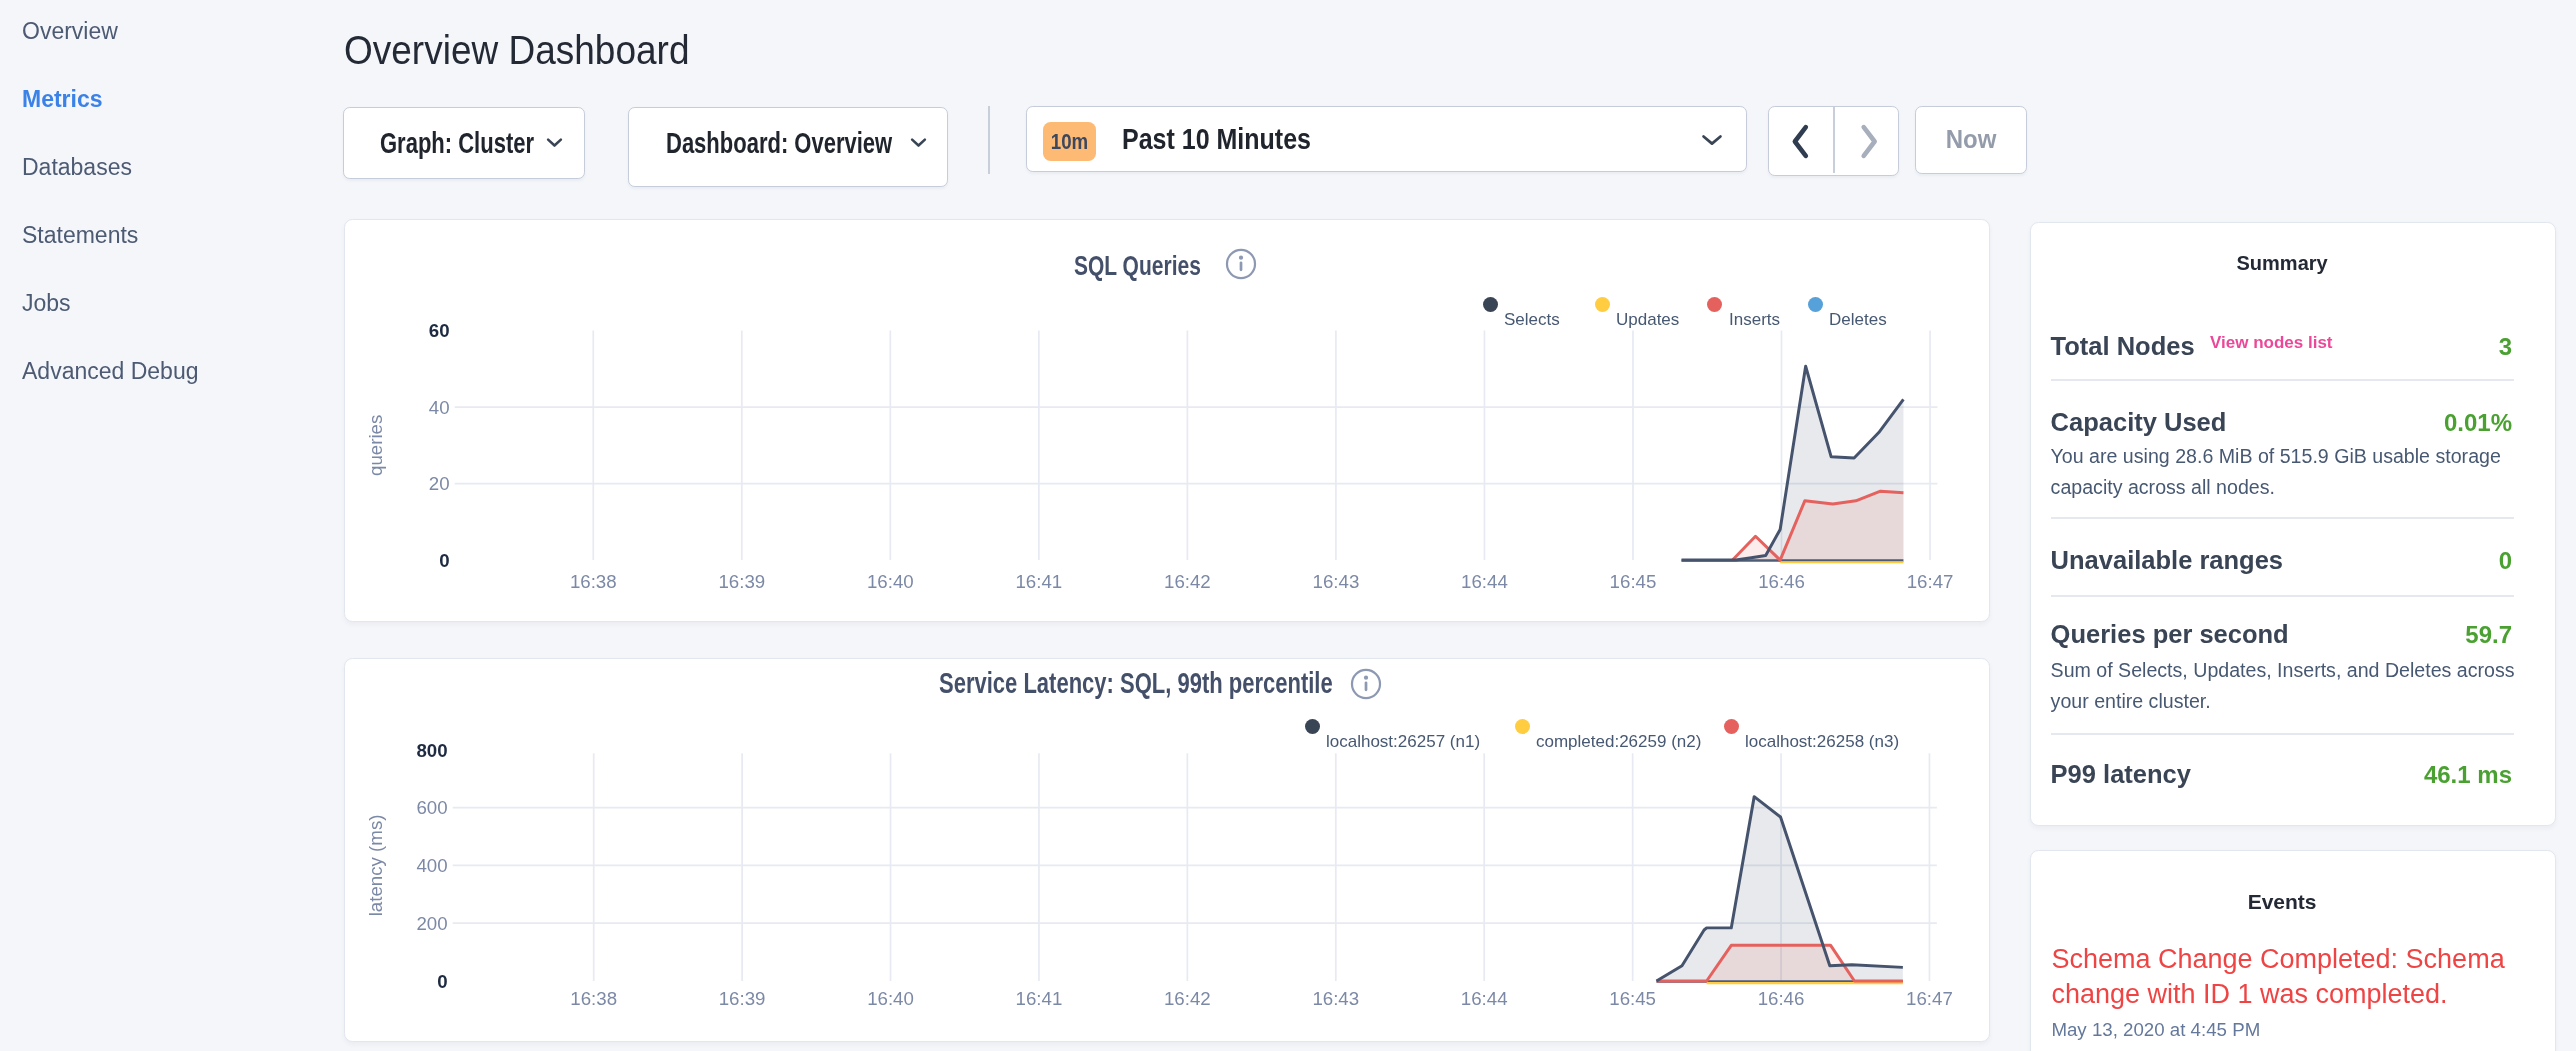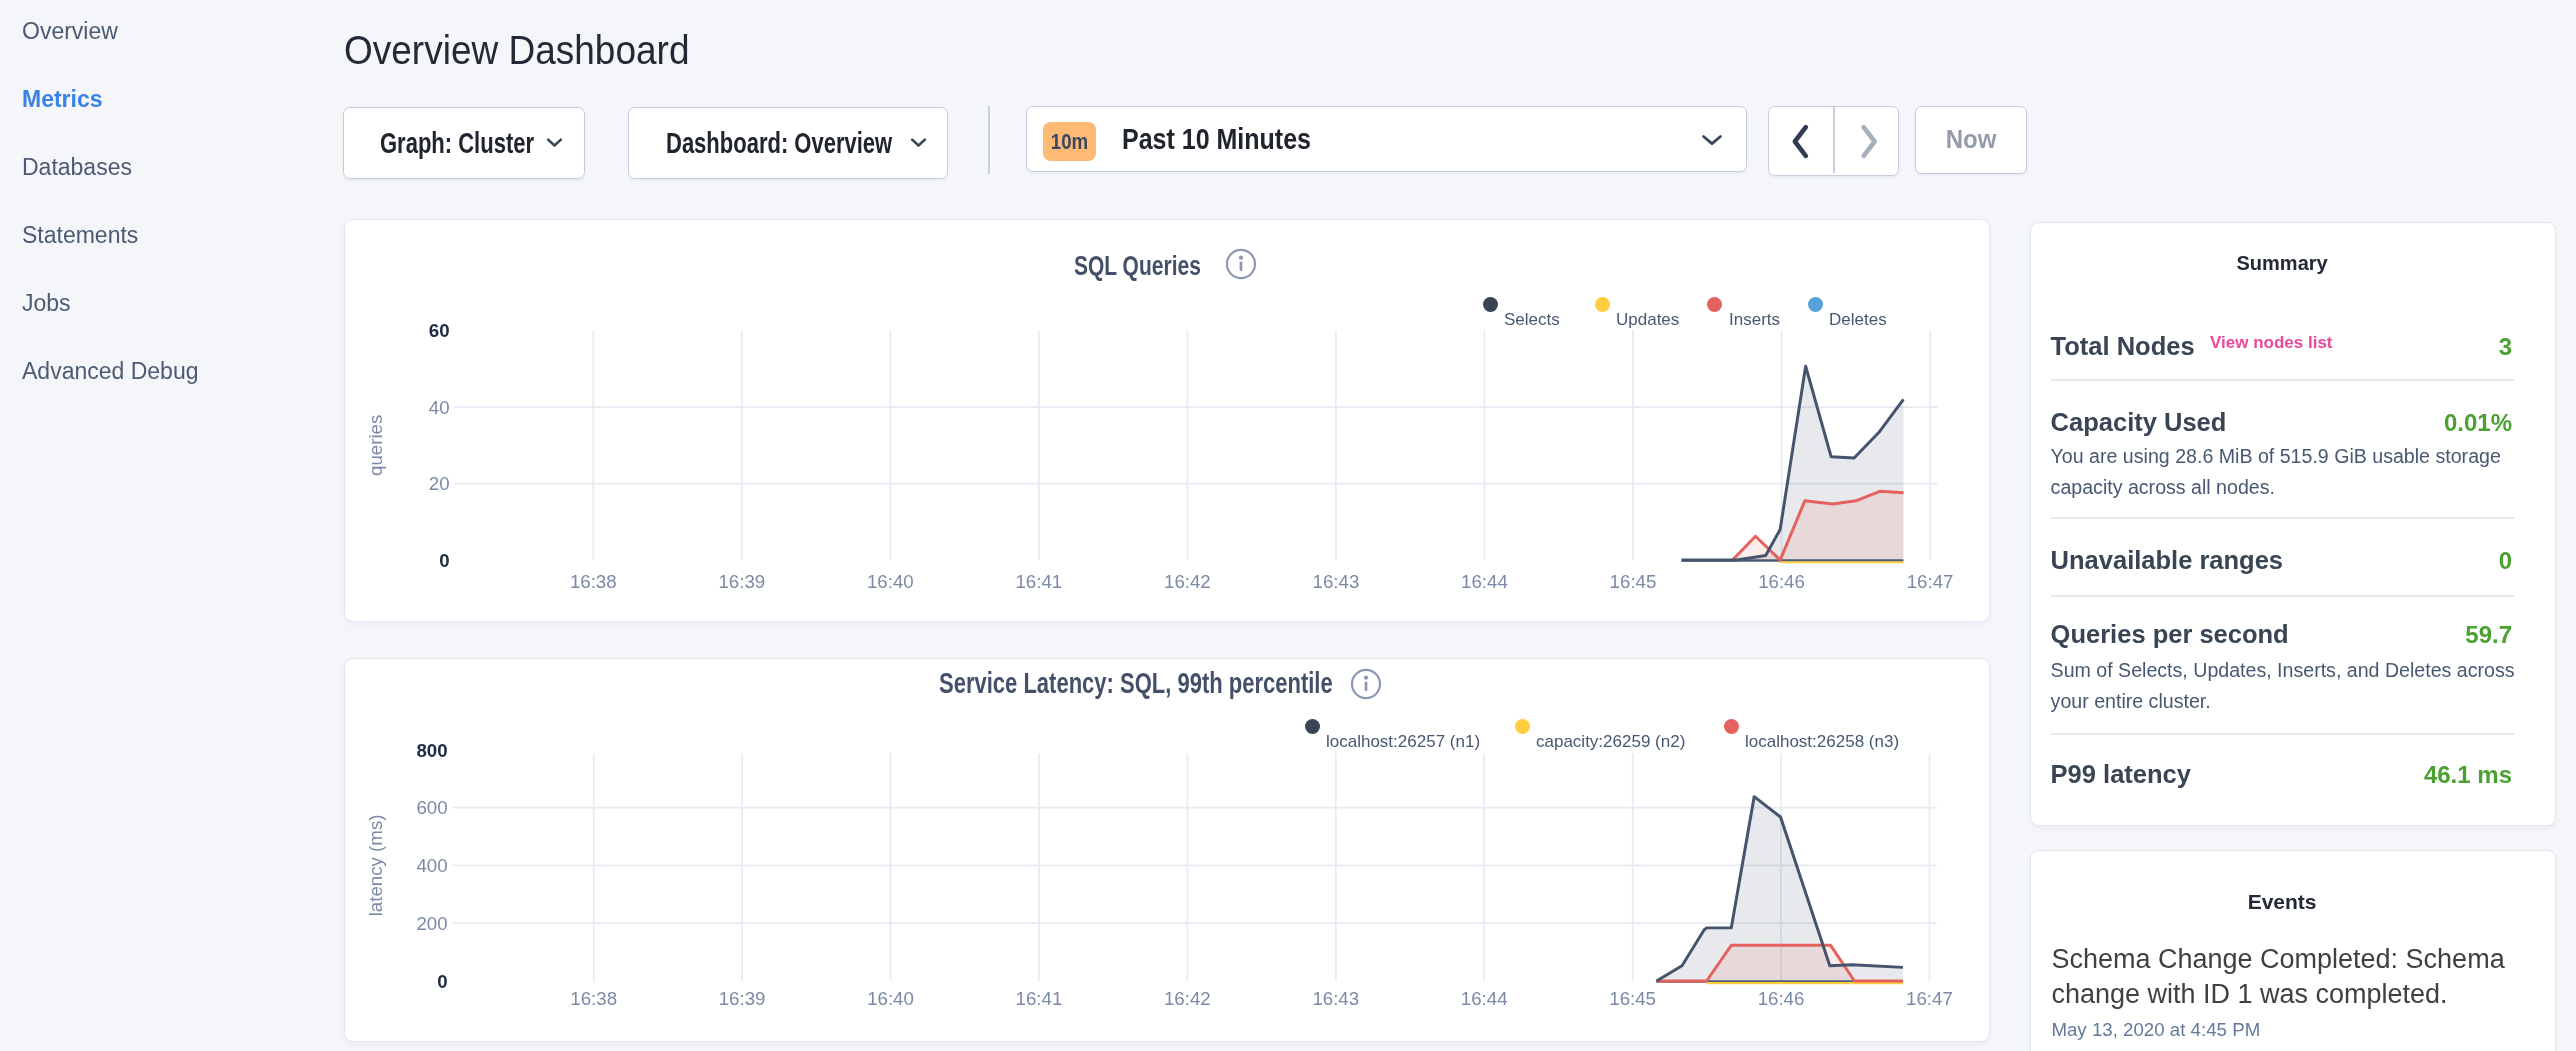--- a/index.html
+++ b/index.html
@@ -24,21 +24,21 @@
 </div>
 
 <div class="abs" style="left:344px;top:33px;font-size:37px;line-height:1;color:#242a35;transform:scale(1,1.1);transform-origin:0 90%">Overview Dashboard</div>
 
 <div class="ctl" style="left:343px;top:107px;width:242px;height:72px">
   <span class="abs t135" style="left:36px;top:0;line-height:69px;font-size:22px;font-weight:bold;color:#20242c">Graph: Cluster</span>
   <svg width="17" height="12" viewBox="0 0 20 14" style="position:absolute;left:202px;top:29px">
       <polyline points="2.5,3 10,10 17.5,3" fill="none" stroke="#394455" stroke-width="3" stroke-linecap="round" stroke-linejoin="round"></polyline>
     </svg>
 </div>
-<div class="ctl" style="left:628px;top:107px;width:320px;height:72px">
+<div class="ctl" style="left:628px;top:107px;width:320px;height:80px">
   <span class="abs t135" style="left:37px;top:0;line-height:69px;font-size:22px;font-weight:bold;color:#20242c">Dashboard: Overview</span>
   <svg width="17" height="12" viewBox="0 0 20 14" style="position:absolute;left:281px;top:29px">
       <polyline points="2.5,3 10,10 17.5,3" fill="none" stroke="#394455" stroke-width="3" stroke-linecap="round" stroke-linejoin="round"></polyline>
     </svg>
 </div>
 <div class="abs" style="left:988px;top:106px;width:1.7px;height:68px;background:#c9cedb"></div>
 <div class="ctl" style="left:1026px;top:106px;width:721px;height:66px">
   <span class="abs" style="left:16px;top:14.5px;width:53px;height:39px;background:#fdba74;border-radius:7.7px;text-align:center;line-height:39px;font-size:18.7px;font-weight:bold;color:#3c4860"><span style="display:inline-block;transform:scale(1,1.15)">10m</span></span>
   <span class="abs t12" style="left:95px;top:0;line-height:63px;font-size:25px;font-weight:bold;color:#20242c">Past 10 Minutes</span>
   <svg width="22" height="13.6" viewBox="0 0 26 16" style="position:absolute;left:674px;top:26px">
@@ -150,21 +150,21 @@
 </svg>
   <span class="abs t135" style="left:594px;top:12px;font-size:22px;font-weight:bold;color:#44506a">Service Latency: SQL, 99th percentile</span>
   <svg width="34" height="34" viewBox="0 0 40 40" style="position:absolute;left:1004px;top:7.7px">
       <circle cx="20" cy="20" r="16.5" fill="none" stroke="#8d99b3" stroke-width="2.6"></circle>
       <circle cx="20" cy="12.5" r="2.5" fill="#8d99b3"></circle>
       <rect x="18.4" y="17" width="3.2" height="11.5" rx="1.6" fill="#8d99b3"></rect>
     </svg>
   <span style="position:absolute;left:960px;top:60px;width:15.3px;height:15.3px;border-radius:50%;background:#394455"></span>
     <span class="legtxt" style="left:981px;top:59px">localhost:26257 (n1)</span>
   <span style="position:absolute;left:1170px;top:60px;width:15.3px;height:15.3px;border-radius:50%;background:#ffcd3f"></span>
-    <span class="legtxt" style="left:1191px;top:59px">capacity:26259 (n2)</span>
+    <span class="legtxt" style="left:1191px;top:59px">completed:26259 (n2)</span>
   <span style="position:absolute;left:1379px;top:60px;width:15.3px;height:15.3px;border-radius:50%;background:#e5615e"></span>
     <span class="legtxt" style="left:1400px;top:59px">localhost:26258 (n3)</span>
 </div>
 
 <div class="card" style="left:2030px;top:222px;width:526px;height:604px">
   <div class="abs" style="left:19.6px;top:29px;width:463px;text-align:center;font-size:20px;font-weight:bold;color:#242a35">Summary</div>
   <span class="slabel abs" style="left:19.6px;top:109px">Total Nodes</span>
   <span class="abs" style="left:179px;top:110px;font-size:17px;font-weight:bold;color:#ec4899">View nodes list</span>
   <span class="grn abs" style="right:43px;top:110px">3</span>
   <div class="divider" style="top:156px"></div>
@@ -178,15 +178,15 @@
   <span class="slabel abs" style="left:19.6px;top:397px">Queries per second</span>
   <span class="grn abs" style="right:43px;top:398px">59.7</span>
   <div class="abs" style="left:19.6px;top:432px;width:472px;font-size:19.6px;line-height:31px;color:#475872">Sum of Selects, Updates, Inserts, and Deletes across your entire cluster.</div>
   <div class="divider" style="top:510px"></div>
   <span class="slabel abs" style="left:19.6px;top:537px">P99 latency</span>
   <span class="grn abs" style="right:43px;top:538px">46.1 ms</span>
 </div>
 
 <div class="card" style="left:2030px;top:850px;width:526px;height:340px">
   <div class="abs" style="left:19.6px;top:39px;width:463px;text-align:center;font-size:21px;font-weight:bold;color:#242a35">Events</div>
-  <div class="abs" style="left:20.4px;top:91px;width:476px;font-size:27px;line-height:35px;color:#404040">Schema Change Completed: Schema change with ID 1 was completed.</div>
+  <div class="abs" style="left:20.4px;top:91px;width:476px;font-size:27px;line-height:35px;color:#ef4444">Schema Change Completed: Schema change with ID 1 was completed.</div>
   <div class="abs" style="left:20.4px;top:168px;font-size:18.7px;color:#64789c">May 13, 2020 at 4:45 PM</div>
 </div>
 
 </body></html>

